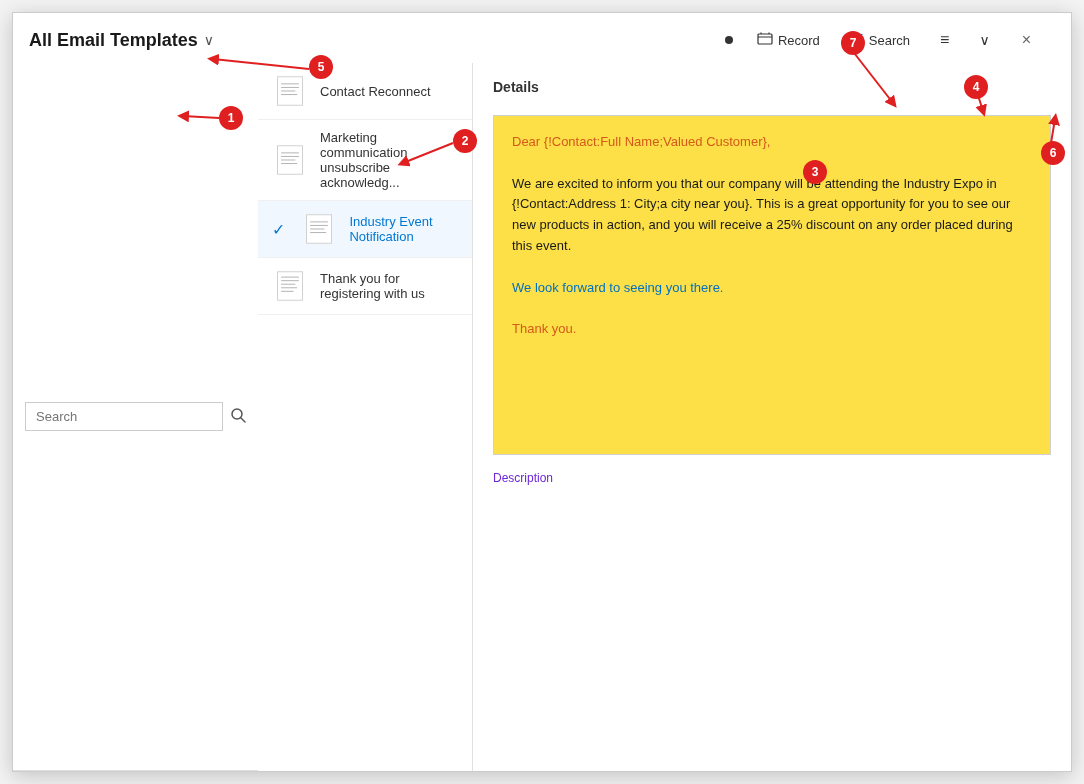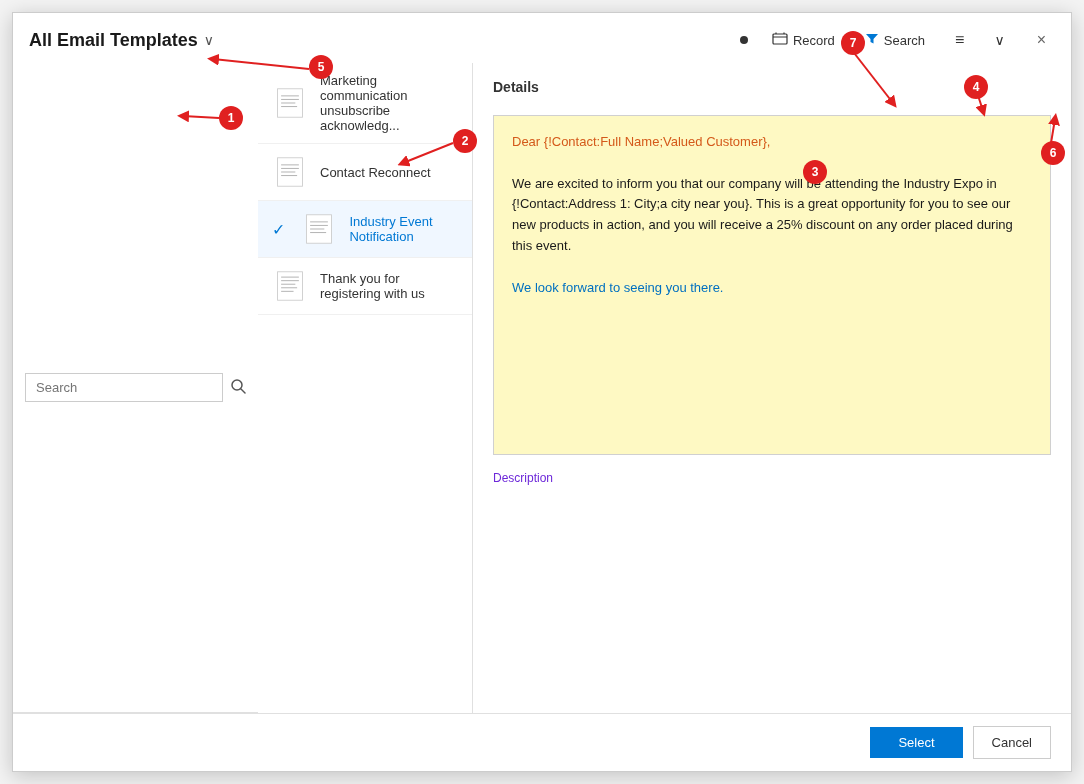--- a/index.html
+++ b/index.html
@@ -22,21 +22,21 @@
       box-shadow: 0 4px 20px rgba(0,0,0,0.2);
       display: flex;
       flex-direction: column;
       position: relative;
     }
     
     .dialog-header {
       display: flex;
       align-items: center;
       justify-content: space-between;
-      padding: 14px 17px 10px 16px;
+      padding: 14px 32px 10px 16px;
       border-bottom: none;
     }
     .header-left {
       display: flex;
       align-items: center;
       gap: 6px;
     }
     .dialog-title {
       font-size: 18px;
       font-weight: 600;
@@ -161,21 +161,21 @@
       overflow-y: auto;
     }
     .details-label {
       font-size: 14px;
       font-weight: 600;
       color: #333;
       margin-bottom: 20px;
     }
     .email-preview {
       border: 1px solid #d0d0d0;
-      background: #fef9c3;
+      background: #fde047;
       padding: 16px 18px;
       font-size: 13px;
       line-height: 1.6;
       color: #1a1a1a;
       min-height: 340px;
       max-height: 340px;
       overflow-y: auto;
       margin-bottom: 16px;
       position: relative;
     }
@@ -331,34 +331,34 @@
         <div class="template-item">
           <div class="template-icon">
             <svg width="32" height="36" viewBox="0 0 32 36" xmlns="http://www.w3.org/2000/svg">
               <rect x="2" y="2" width="28" height="32" fill="white" stroke="#ccc" stroke-width="1"></rect>
               <line x1="6" y1="10" x2="26" y2="10" stroke="#aaa" stroke-width="1"></line>
               <line x1="6" y1="14" x2="26" y2="14" stroke="#aaa" stroke-width="1"></line>
               <line x1="6" y1="18" x2="22" y2="18" stroke="#aaa" stroke-width="1"></line>
               <line x1="6" y1="22" x2="24" y2="22" stroke="#aaa" stroke-width="1"></line>
             </svg>
           </div>
-          <span class="template-name">Marketing communication unsubscribe acknowledg...</span>
+          <span class="template-name">Contact Reconnect</span>
         </div>
 
         <div class="template-item">
           <div class="template-icon">
             <svg width="32" height="36" viewBox="0 0 32 36" xmlns="http://www.w3.org/2000/svg">
               <rect x="2" y="2" width="28" height="32" fill="white" stroke="#ccc" stroke-width="1"></rect>
               <line x1="6" y1="10" x2="26" y2="10" stroke="#aaa" stroke-width="1"></line>
               <line x1="6" y1="14" x2="26" y2="14" stroke="#aaa" stroke-width="1"></line>
               <line x1="6" y1="18" x2="22" y2="18" stroke="#aaa" stroke-width="1"></line>
               <line x1="6" y1="22" x2="24" y2="22" stroke="#aaa" stroke-width="1"></line>
             </svg>
           </div>
-          <span class="template-name">Contact Reconnect</span>
+          <span class="template-name">Marketing communication unsubscribe acknowledg...</span>
         </div>
 
         <div class="template-item selected">
           <span class="checkmark">✓</span>
           <div class="template-icon">
             <svg width="32" height="36" viewBox="0 0 32 36" xmlns="http://www.w3.org/2000/svg">
               <rect x="2" y="2" width="28" height="32" fill="white" stroke="#ccc" stroke-width="1"></rect>
               <line x1="6" y1="10" x2="26" y2="10" stroke="#aaa" stroke-width="1"></line>
               <line x1="6" y1="14" x2="26" y2="14" stroke="#aaa" stroke-width="1"></line>
               <line x1="6" y1="18" x2="22" y2="18" stroke="#aaa" stroke-width="1"></line>
@@ -393,24 +393,23 @@
         </p>
         <br>
         <p>
           We are excited to inform you that our company will be attending the Industry Expo in {!Contact:Address 1: City;a city near you}. This is a great opportunity for you to see our new products in action, and you will receive a 25% discount on any order placed during this event.
         </p>
         <br>
         <p>
           <span class="email-text-blue">We look forward to seeing you there.</span>
         </p>
         <br>
+        <p>
+          <span class="email-text-orange">Thank you.</span>
+        </p>
       </div>
       <div class="desc-label">Description</div>
     </div>
 
   </div>
 
-  <div class="dialog-footer">
-    <button class="btn-select">Select</button>
-    <button class="btn-cancel">Cancel</button>
-  </div>
 
 </div>
 
 </body></html>

